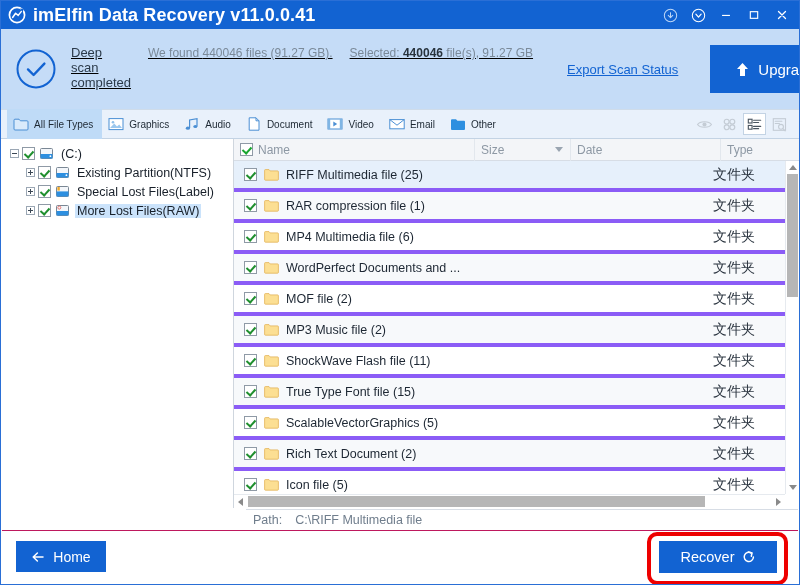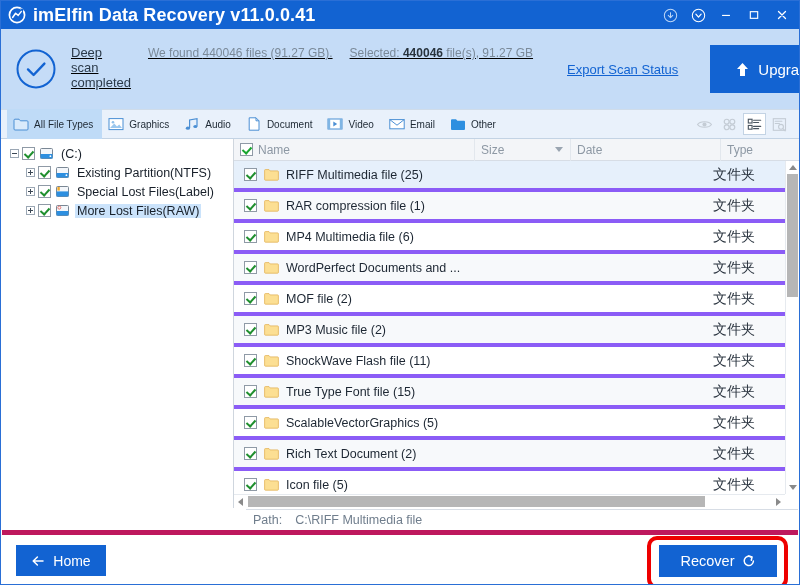--- a/index.html
+++ b/index.html
@@ -338,21 +338,21 @@
     gap: 13px;
     margin-left: 11px;
   }
 
   
   .footer {
     position: absolute;
     left: 1px; right: 1px; bottom: 1px;
     height: 53px;
     background: #ffffff;
-    border-top: 5px solid #be185d;
+    border-top: 1px solid #be185d;
   }
   .home-btn {
     position: absolute;
     left: 14px; top: 10px;
     width: 90px; height: 31px;
     background: #1263d2;
     color: #ffffff;
     border: none;
     font-size: 14px;
     font-family: "Liberation Sans", sans-serif;

